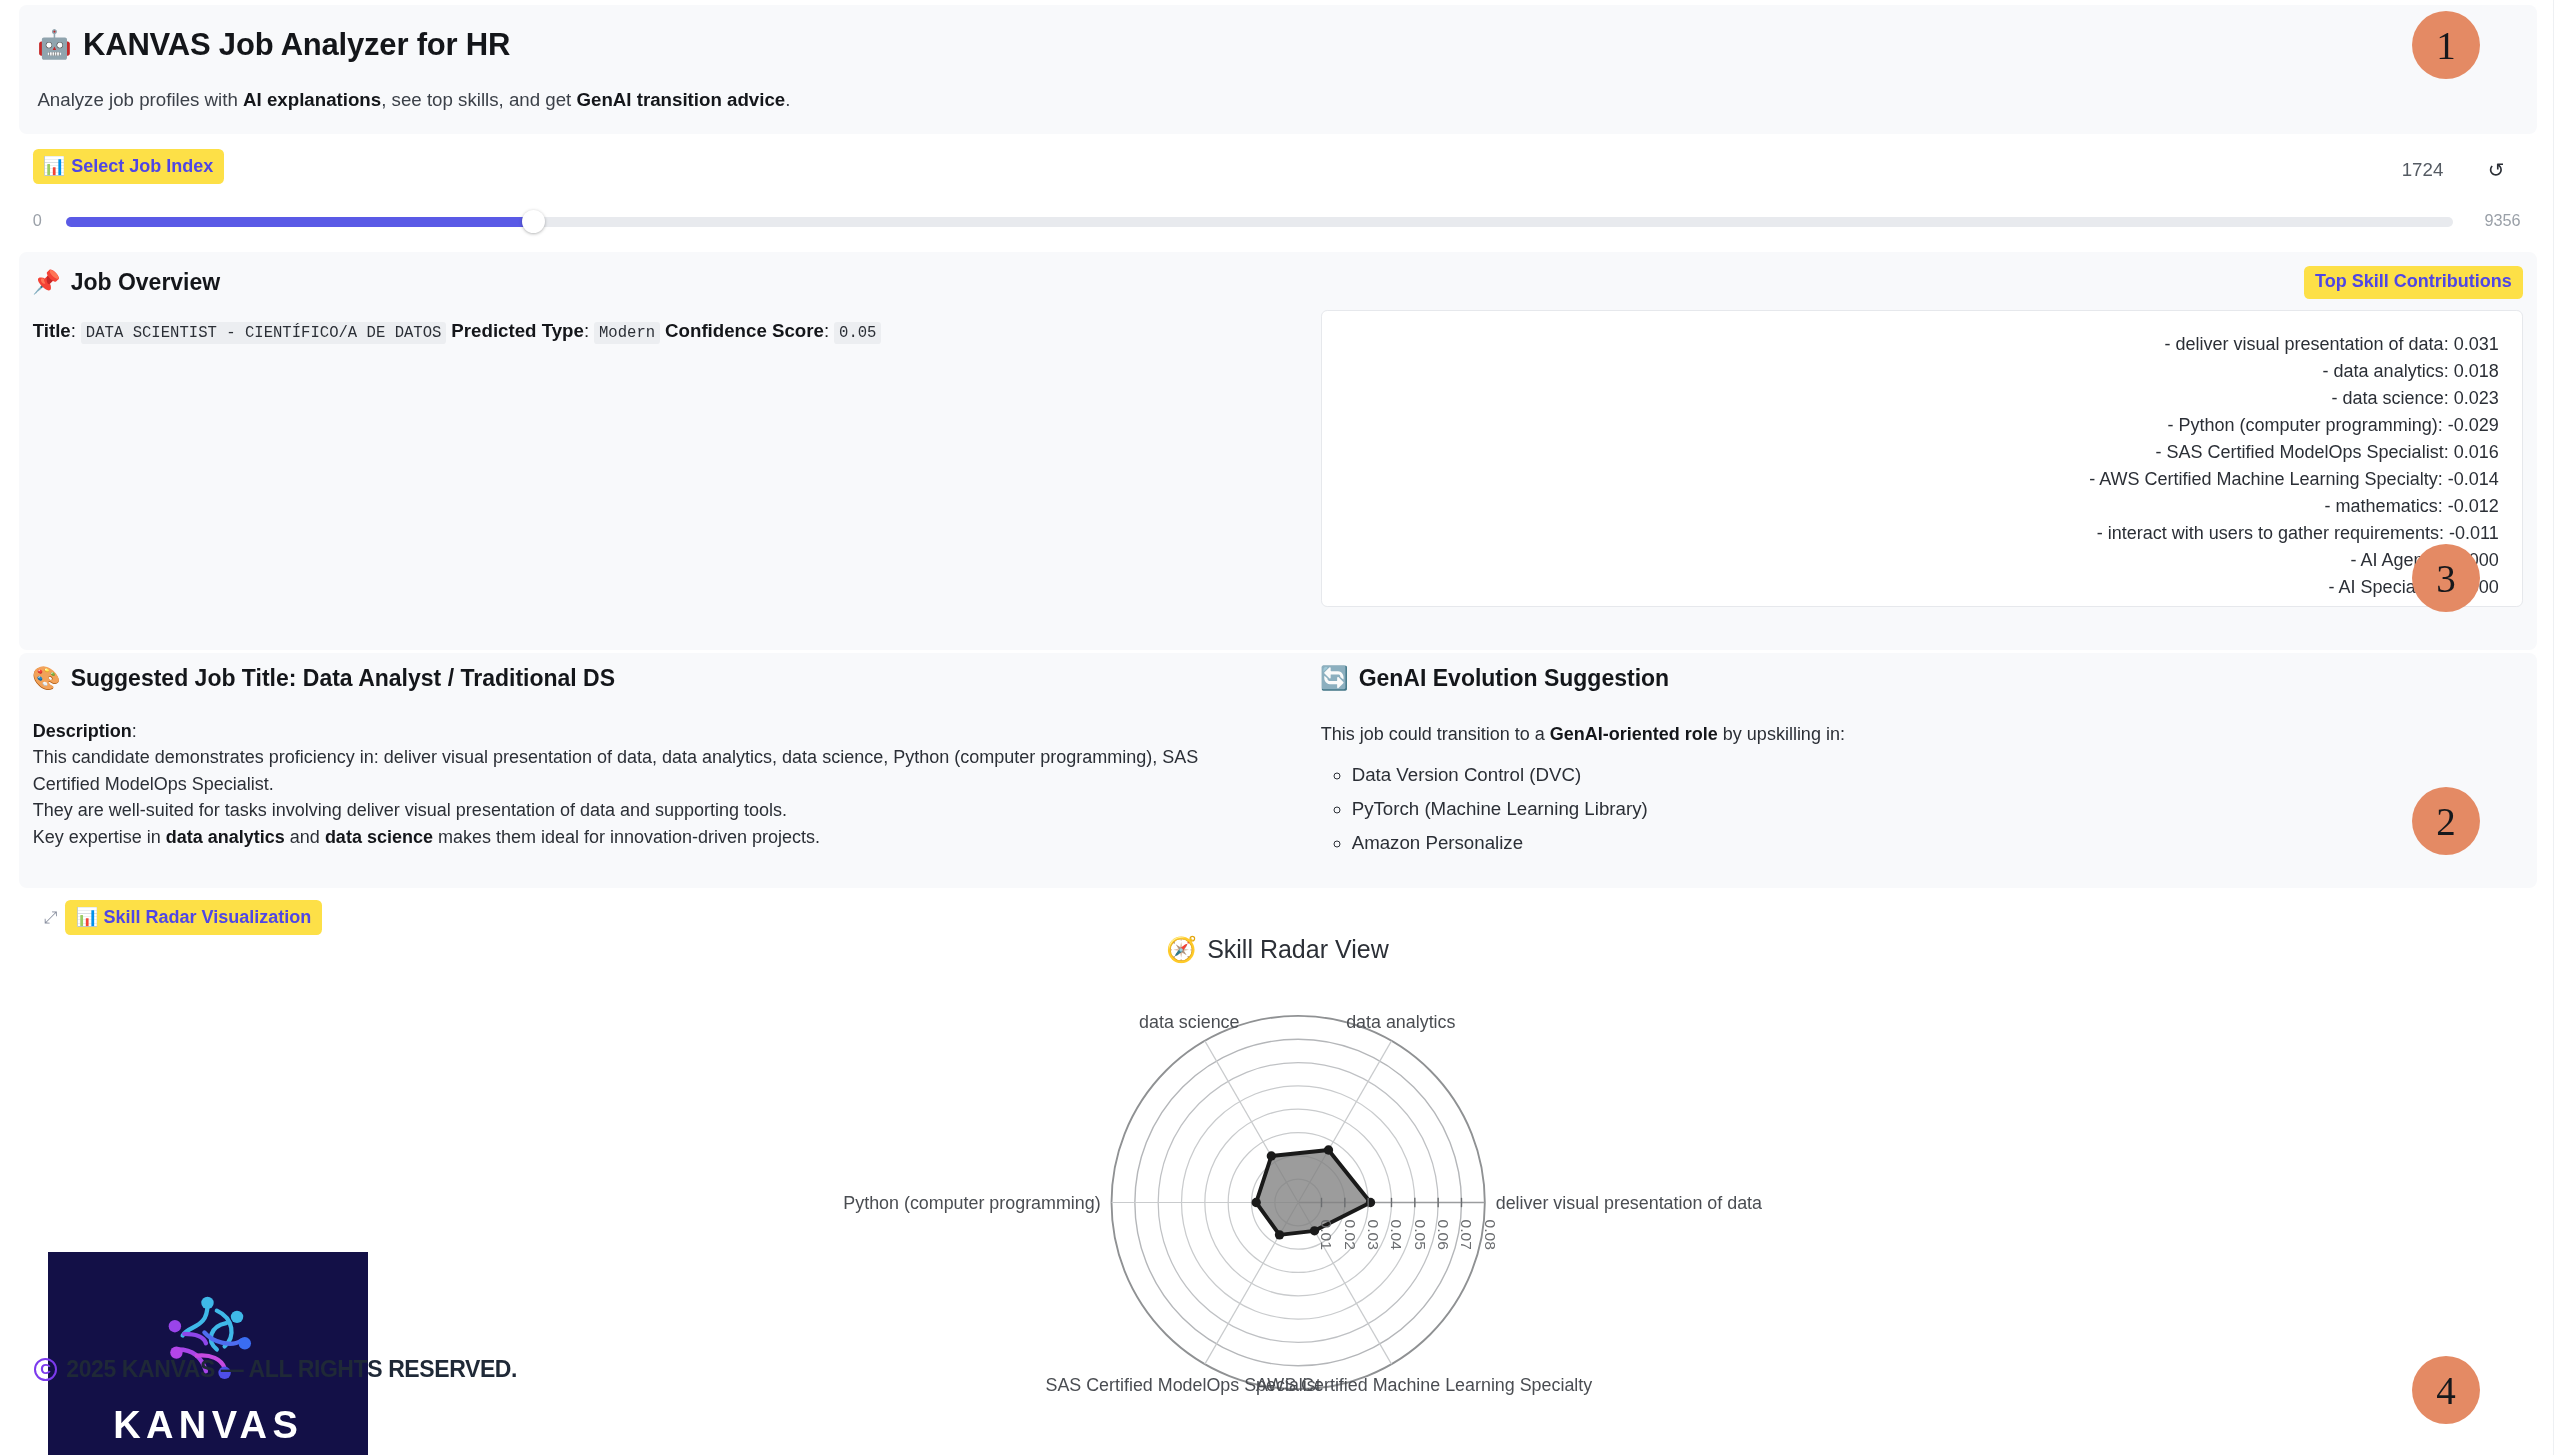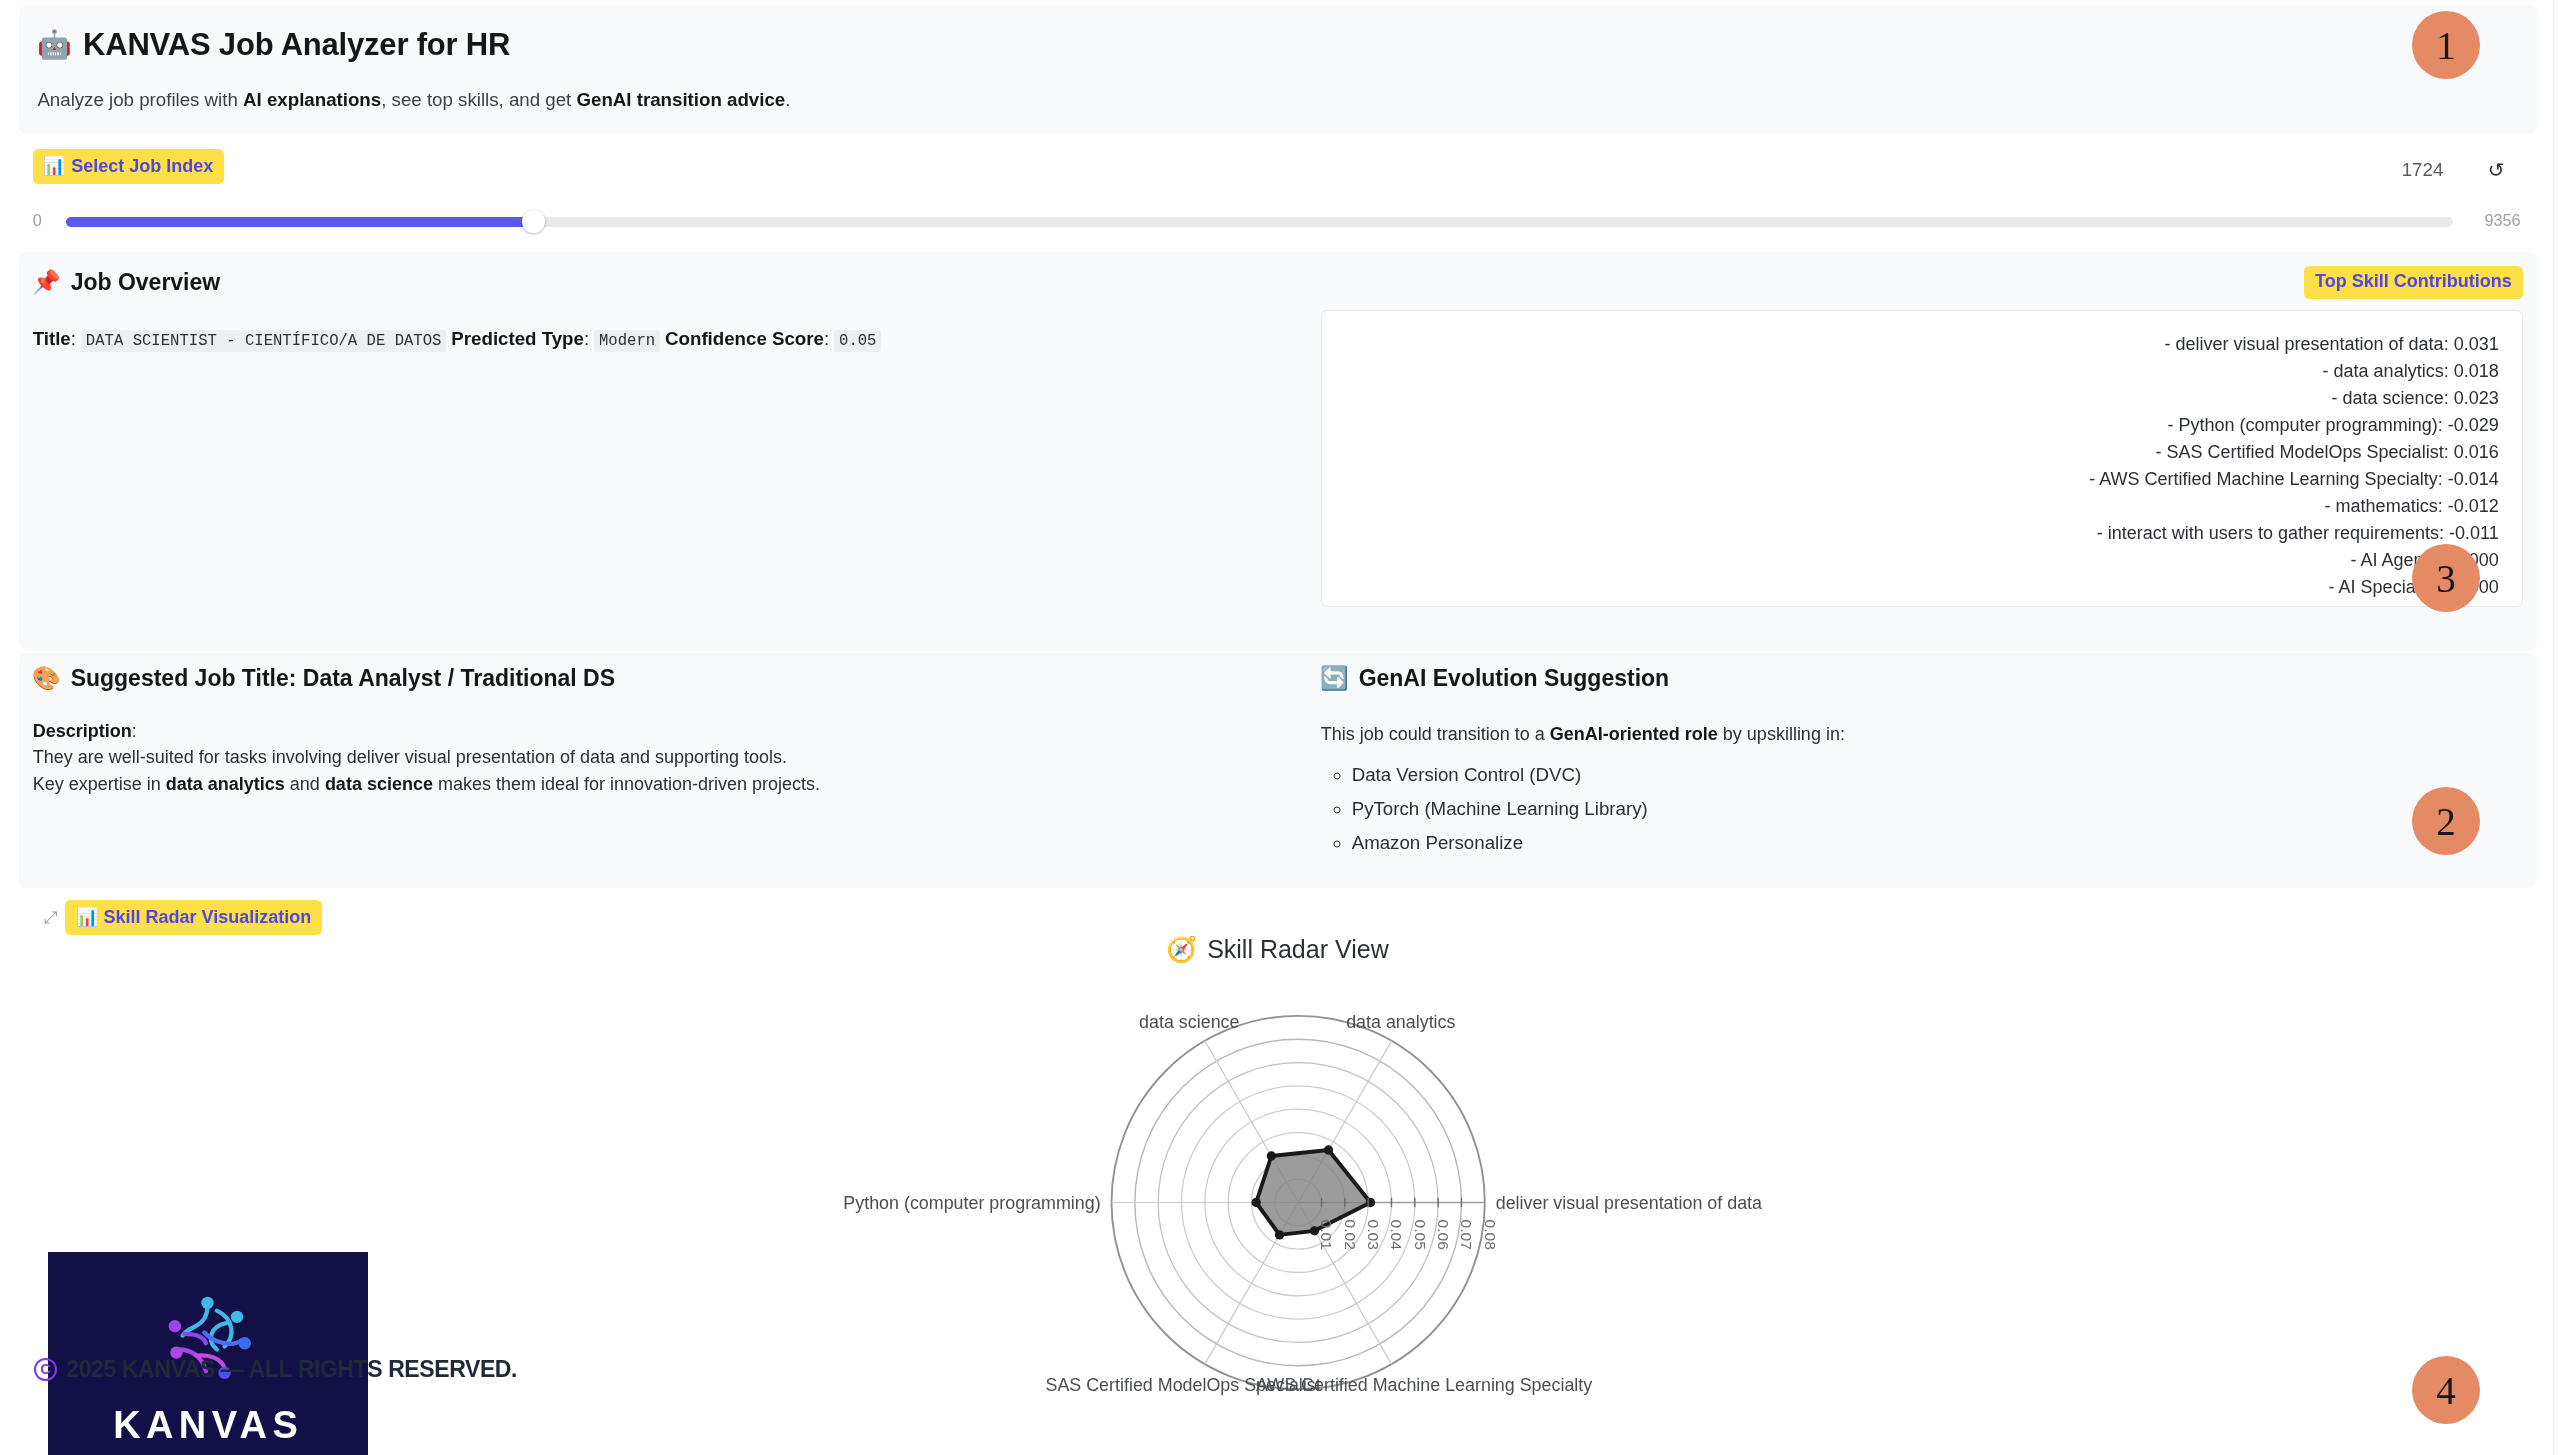--- a/index.html
+++ b/index.html
@@ -162,21 +162,20 @@
     display: flex; align-items: center; gap: 9.3px;
     white-space: nowrap;
   }
   .ov-head { position: absolute; top: 17px; left: 14px; }
   .ov-meta {
     position: absolute;
     top: 68px; left: 14px;
     font-size: 18.7px;
     color: #14161a;
     white-space: nowrap;
-    margin-top: 8px;
   }
   .ov-meta b { font-weight: 700; }
   code.mono {
     font-family: "Liberation Mono", monospace;
     background: #eceef1;
     color: #2b2f36;
     font-size: 15.6px;
     padding: 1.6px 4.7px;
     border-radius: 3.1px;
   }
@@ -403,20 +402,21 @@
       </div>
     </div>
 
     <div class="suggest-card">
       <div class="section-head sug-head">
         <span>🎨</span>
         <span>Suggested Job Title: Data Analyst / Traditional DS</span>
       </div>
       <div class="sug-body">
         <div><span class="lbl">Description</span>:</div>
+        <div>This candidate demonstrates proficiency in: deliver visual presentation of data, data analytics, data science, Python (computer programming), SAS Certified ModelOps Specialist.</div>
         <div>They are well-suited for tasks involving deliver visual presentation of data and supporting tools.</div>
         <div><span>Key expertise in </span><b>data analytics</b><span> and </span><b>data science</b><span> makes them ideal for innovation-driven projects.</span></div>
       </div>
 
       <div class="section-head genai-head">
         <span>🔄</span>
         <span>GenAI Evolution Suggestion</span>
       </div>
       <div class="genai-body">
         <div><span>This job could transition to a </span><b>GenAI-oriented role</b><span> by upskilling in:</span></div>

